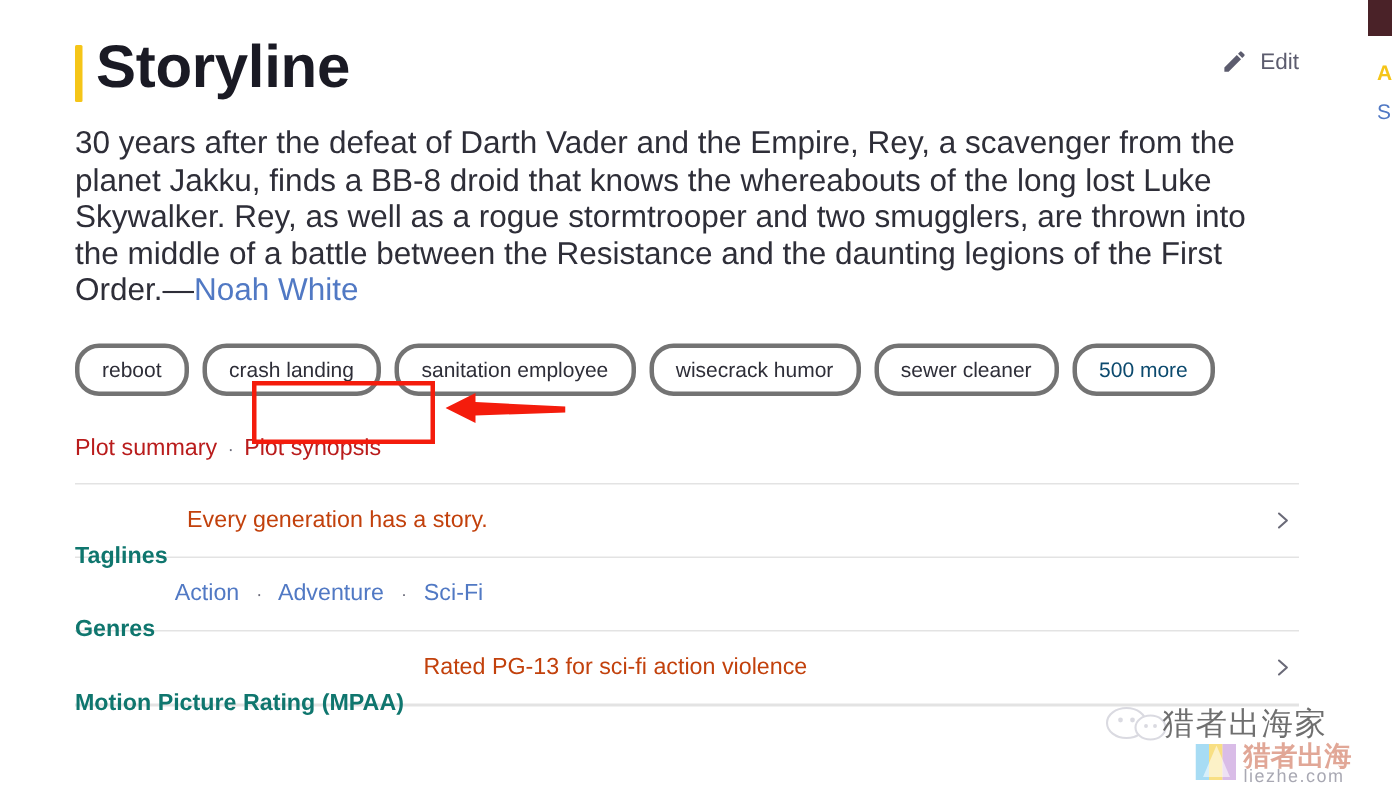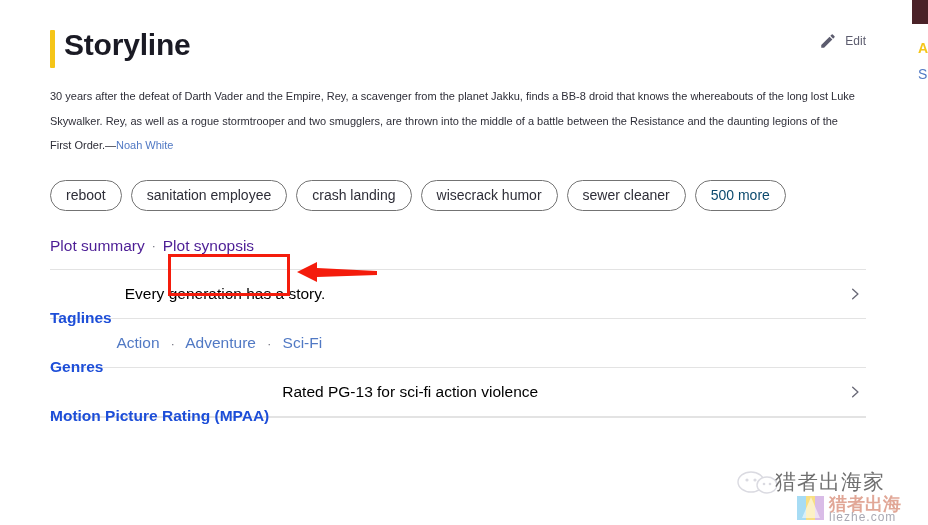--- a/index.html
+++ b/index.html
@@ -44,67 +44,67 @@
     top: 8px;
     width: 5px;
     height: 38px;
     background: #f5c518;
     border-radius: 1px;
   }
   .section-title {
     position: absolute;
     left: 14px;
     top: 0;
-    font-size: 30px;
+    font-size: 40px;
     font-weight: bold;
     color: #1a1a24;
     letter-spacing: -0.2px;
     line-height: 46px;
   }
   .edit-btn {
     position: absolute;
     right: 0;
     top: 10px;
     display: flex;
     align-items: center;
     gap: 8px;
     cursor: pointer;
   }
   .edit-btn .pencil {
     width: 18px;
     height: 18px;
     display: block;
   }
   .edit-label {
-    font-size: 12px;
+    font-size: 15px;
     color: #5c5c6e;
   }
 
   
   .storyline-text {
-    font-size: 11px;
+    font-size: 21px;
     line-height: 24.5px;
     color: #2e2e38;
     width: 812px;
     margin-top: 0px;
   }
   .author-link {
     color: #5179c4;
     text-decoration: none;
   }
 
   
   .chips {
     display: flex;
     flex-wrap: wrap;
     gap: 9px;
     margin-top: 22px;
   }
   .chip {
-    border: 1px solid #737373;
+    border: 3px solid #737373;
     border-radius: 16px;
     padding: 5px 15px 6px 15px;
     font-size: 14px;
     color: #2e2e38;
     background: #fff;
     cursor: pointer;
     white-space: nowrap;
     line-height: 18px;
   }
   .chip.more {
@@ -113,21 +113,21 @@
 
   
   .plot-links {
     margin-top: 22px;
     height: 26px;
     display: flex;
     align-items: center;
     font-size: 15.5px;
   }
   .plot-link {
-    color: #4c1d95;
+    color: #b91c1c;
     text-decoration: none;
     cursor: pointer;
   }
   .dot-sep {
     color: #6a6a78;
     margin: 0 7px;
     font-size: 12px;
   }
 
   
@@ -139,27 +139,27 @@
   .info-row {
     position: relative;
     display: flex;
     align-items: center;
     height: 48px;
     width: 816px;
   }
   .info-label {
     font-size: 15.5px;
     font-weight: bold;
-    color: #1d4ed8;
+    color: #0f766e;
     white-space: nowrap;
     margin-top: 48px;
   }
   .info-value {
     font-size: 15.5px;
-    color: #000000;
+    color: #c2410c;
     margin-left: 13px;
   }
   .info-value.linkset {
     color: #5179c4;
   }
   .info-value .glink {
     color: #5179c4;
     text-decoration: none;
     cursor: pointer;
   }
@@ -305,22 +305,22 @@
         <span class="edit-label">Edit</span>
       </div>
     </div>
 
     <div class="storyline-text">
       <span>30 years after the defeat of Darth Vader and the Empire, Rey, a scavenger from the planet Jakku, finds a BB-8 droid that knows the whereabouts of the long lost Luke Skywalker. Rey, as well as a rogue stormtrooper and two smugglers, are thrown into the middle of a battle between the Resistance and the daunting legions of the First Order.</span><span>—</span><a class="author-link">Noah White</a>
     </div>
 
     <div class="chips">
       <div class="chip">reboot</div>
+      <div class="chip">crash landing</div>
       <div class="chip">sanitation employee</div>
-      <div class="chip">crash landing</div>
       <div class="chip">wisecrack humor</div>
       <div class="chip">sewer cleaner</div>
       <div class="chip more">500 more</div>
     </div>
 
     <div class="plot-links">
       <a class="plot-link">Plot summary</a>
       <span class="dot-sep">·</span>
       <a class="plot-link">Plot synopsis</a>
     </div>

